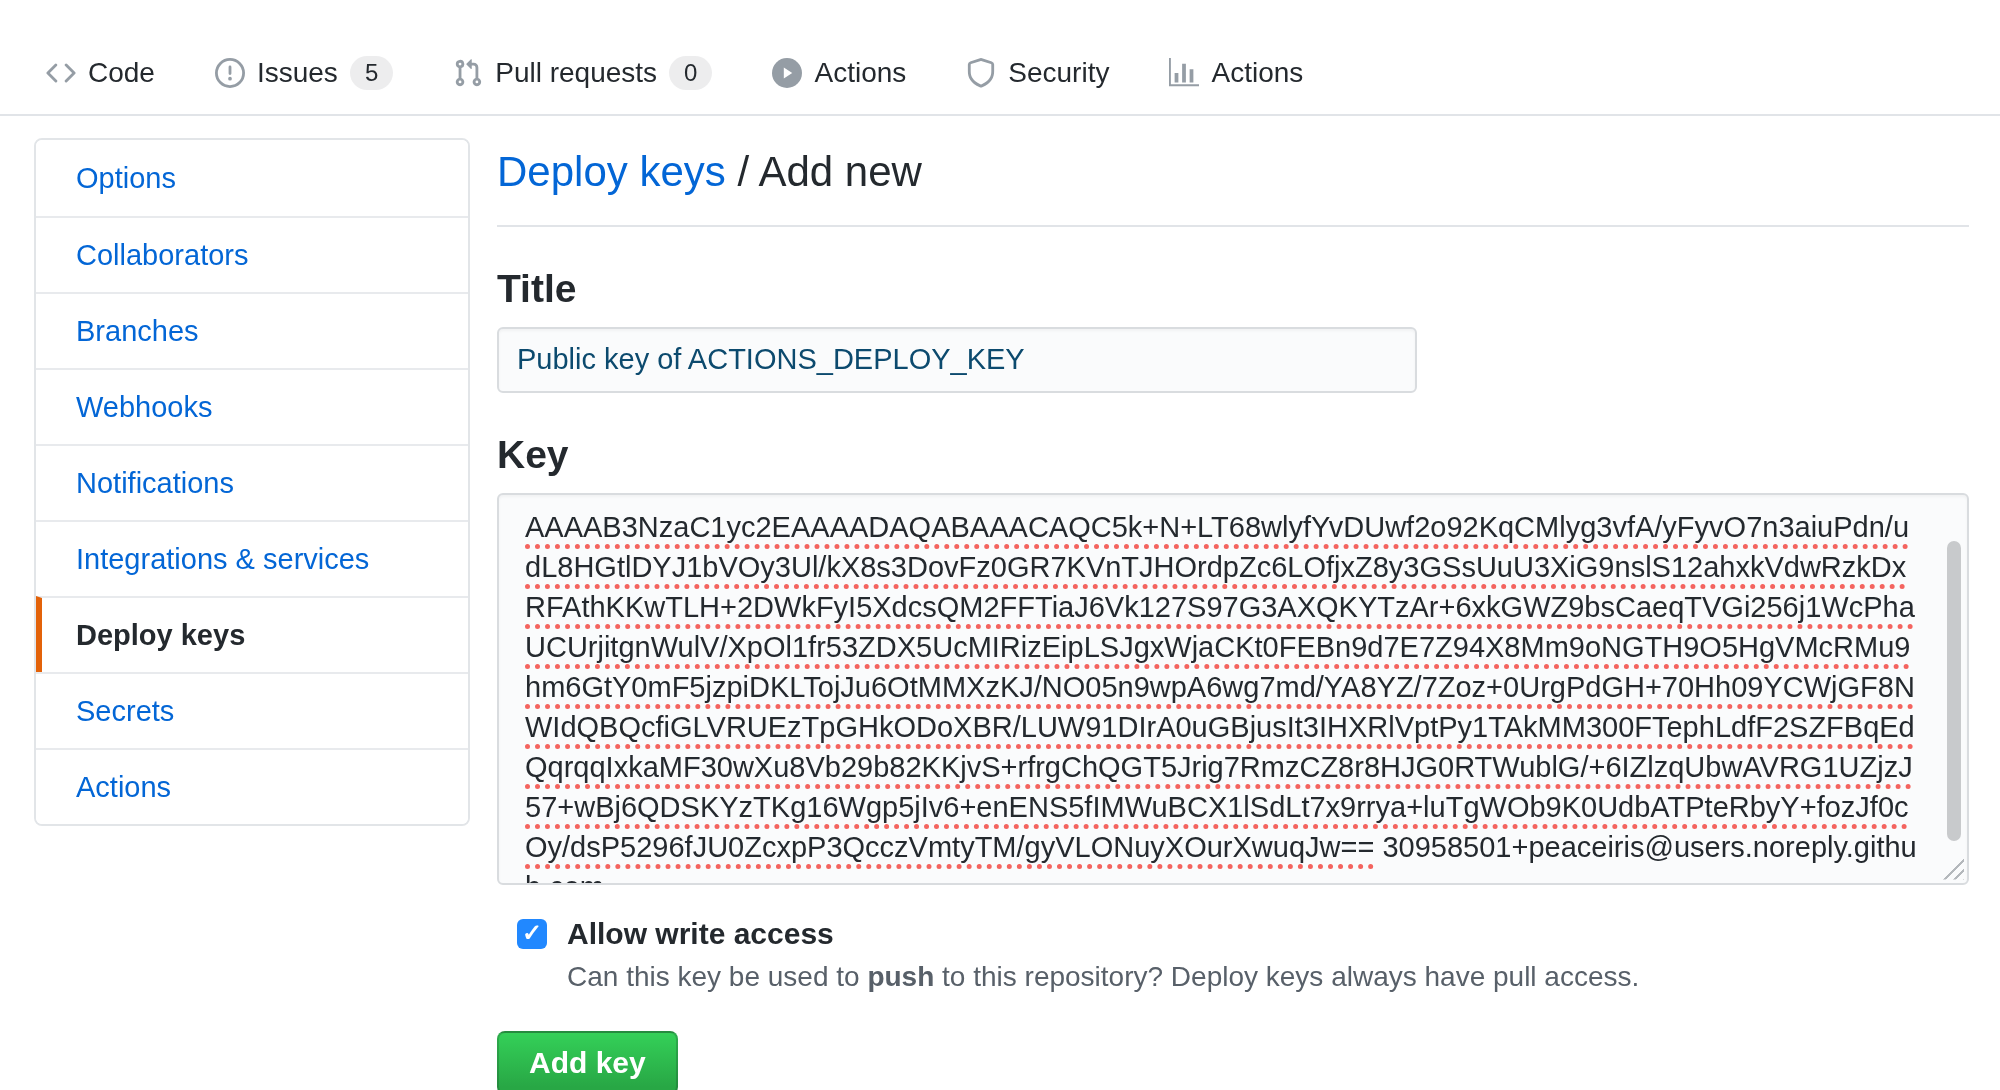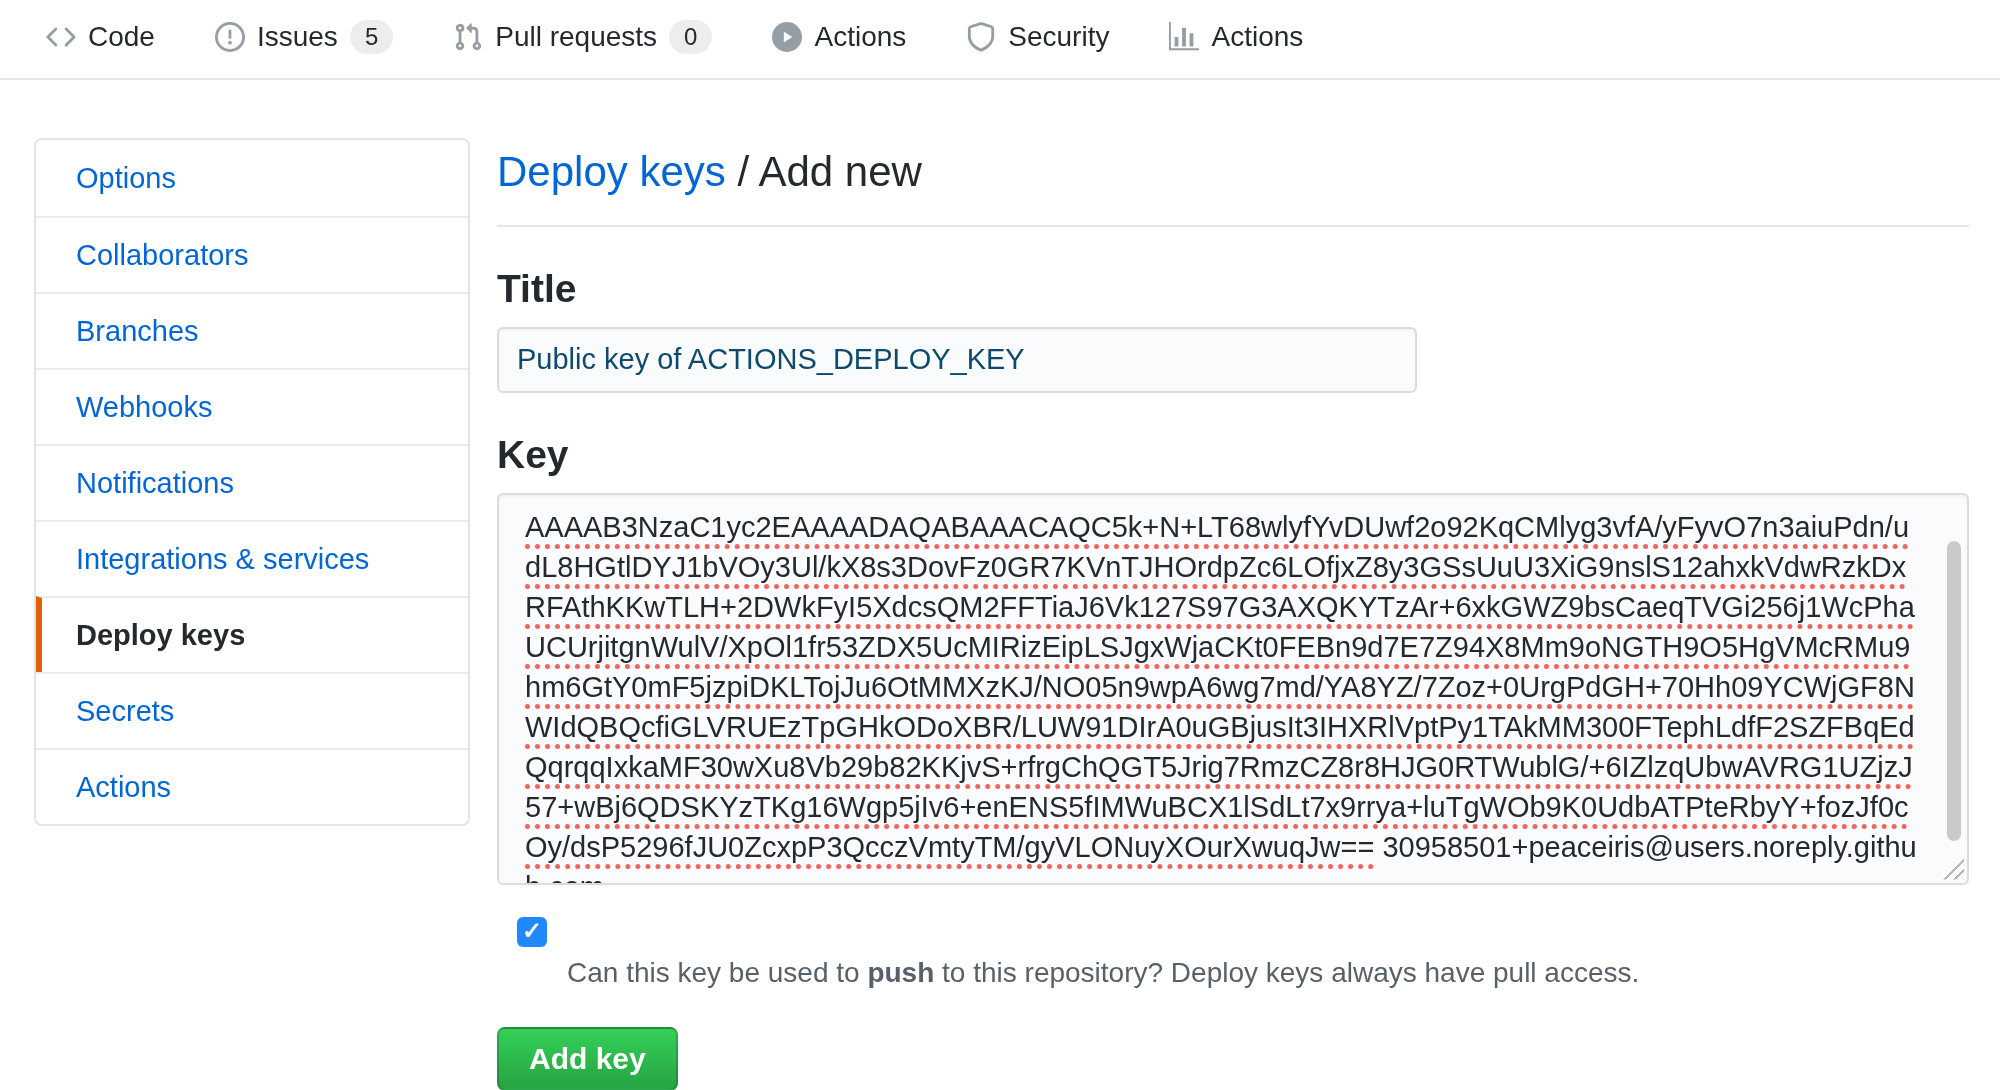--- a/index.html
+++ b/index.html
@@ -1,19 +1,19 @@
 <!DOCTYPE html>
 <html><head>
 <meta charset="utf-8">
 <style>
   * { margin:0; padding:0; box-sizing:border-box; }
   html,body { width:2000px; height:1090px; background:#fff; font-family:"Liberation Sans", sans-serif; color:#24292e; overflow:hidden; }
 
   
-  .topnav { position:absolute; top:0; left:0; width:2000px; height:80px; background:#fff;
+  .topnav { position:absolute; top:0; left:0; width:2000px; height:116px; background:#fff;
             border-bottom:2px solid #e1e4e8; display:flex; align-items:flex-end; padding-left:30px; }
   .tab { display:flex; align-items:center; gap:12px; height:82px; padding:0 16px; margin-right:28px;
          font-size:28px; color:#24292e; cursor:pointer; white-space:nowrap; }
   .tab .ticon { display:flex; align-items:center; color:#959da5; }
   .tab .ticon svg { width:30px; height:30px; fill:currentColor; }
   .tab.active { position:relative; z-index:2; height:86px; margin-bottom:-2px; background:#fff;
                 border:2px solid #e1e4e8; border-bottom:2px solid #fff; border-top:6px solid #e36209;
                 border-radius:6px 6px 0 0; font-weight:700; padding:0 24px; }
   .tab.active .ticon { color:#24292e; }
   .counter { background:rgba(27,31,35,0.08); border-radius:999px; padding:3px 15px; font-size:24px; color:#24292e; }
@@ -149,18 +149,19 @@
 
   <div class="field-label">Key</div>
   <div class="key-box" role="textbox">
     <div class="key-text"><span class="squiggle">AAAAB3NzaC1yc2EAAAADAQABAAACAQC5k+N+LT68wlyfYvDUwf2o92KqCMlyg3vfA/yFyvO7n3aiuPdn/udL8HGtlDYJ1bVOy3Ul/kX8s3DovFz0GR7KVnTJHOrdpZc6LOfjxZ8y3GSsUuU3XiG9nslS12ahxkVdwRzkDxRFAthKKwTLH+2DWkFyI5XdcsQM2FFTiaJ6Vk127S97G3AXQKYTzAr+6xkGWZ9bsCaeqTVGi256j1WcPhaUCUrjitgnWulV/XpOl1fr53ZDX5UcMIRizEipLSJgxWjaCKt0FEBn9d7E7Z94X8Mm9oNGTH9O5HgVMcRMu9hm6GtY0mF5jzpiDKLTojJu6OtMMXzKJ/NO05n9wpA6wg7md/YA8YZ/7Zoz+0UrgPdGH+70Hh09YCWjGF8NWIdQBQcfiGLVRUEzTpGHkODoXBR/LUW91DIrA0uGBjusIt3IHXRlVptPy1TAkMM300FTephLdfF2SZFBqEdQqrqqIxkaMF30wXu8Vb29b82KKjvS+rfrgChQGT5Jrig7RmzCZ8r8HJG0RTWublG/+6IZlzqUbwAVRG1UZjzJ57+wBj6QDSKYzTKg16Wgp5jIv6+enENS5fIMWuBCX1lSdLt7x9rrya+luTgWOb9K0UdbATPteRbyY+fozJf0cOy/dsP5296fJU0ZcxpP3QcczVmtyTM/gyVLONuyXOurXwuqJw==</span><span> 30958501+peaceiris@users.noreply.github.com</span></div>
     <div class="vscroll"></div>
     <div class="resize-grip"></div>
   </div>
 
   <div class="write-row">
     <span class="checkbox" role="checkbox" aria-checked="true"></span>
+    <span class="write-label">Allow write access</span>
   </div>
   <div class="write-note"><span>Can this key be used to </span><strong>push</strong><span> to this repository? Deploy keys always have pull access.</span></div>
 
   <button class="add-key-btn">Add key</button>
 
 </main>
 
 </body></html>

